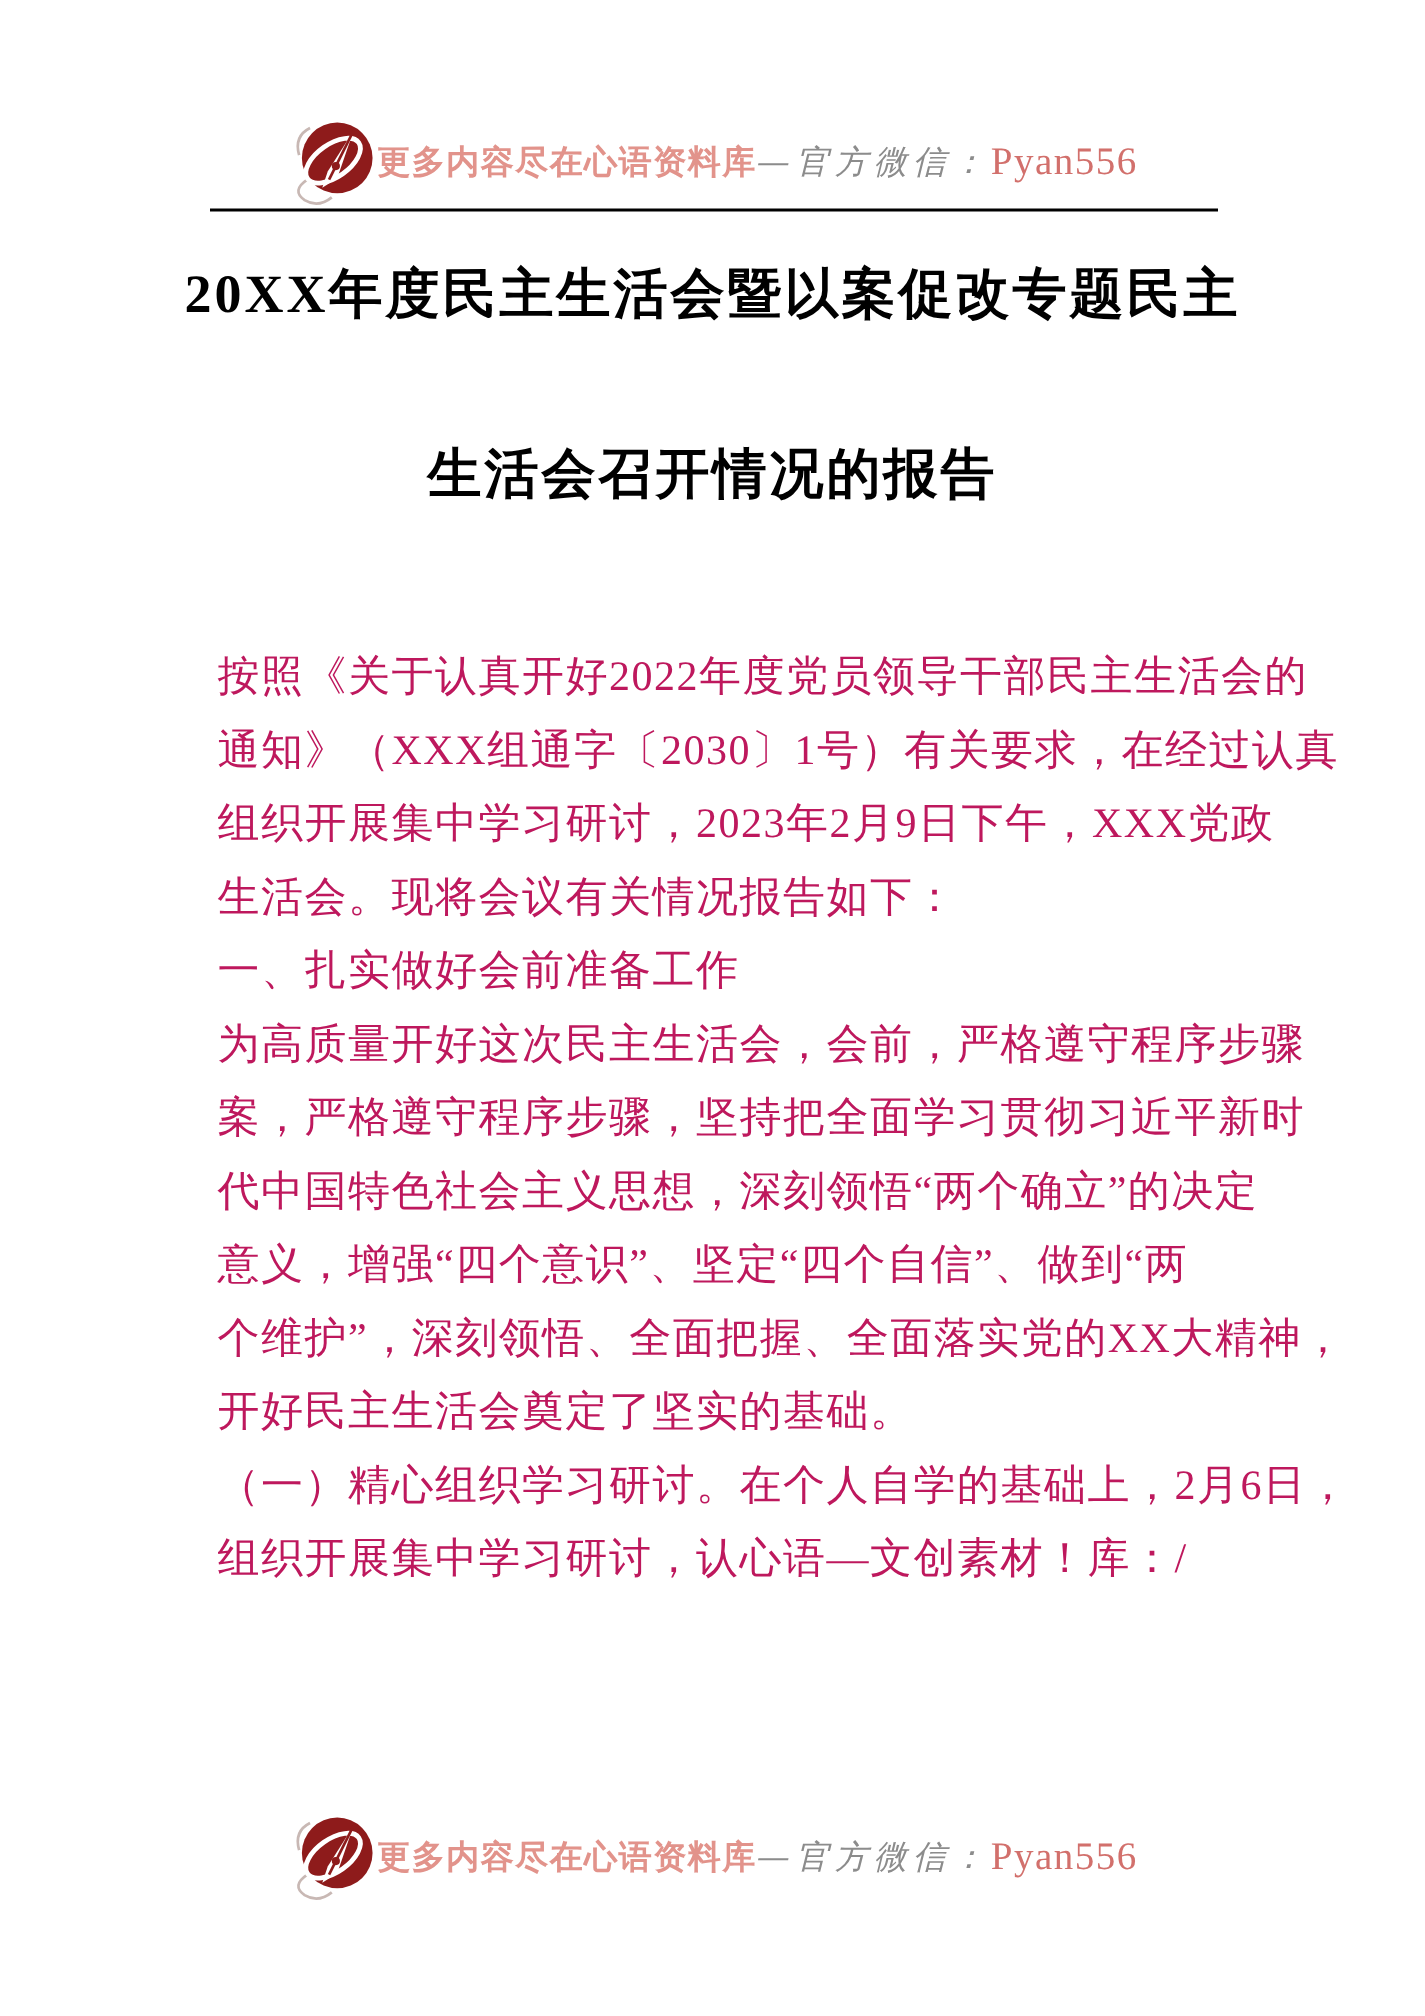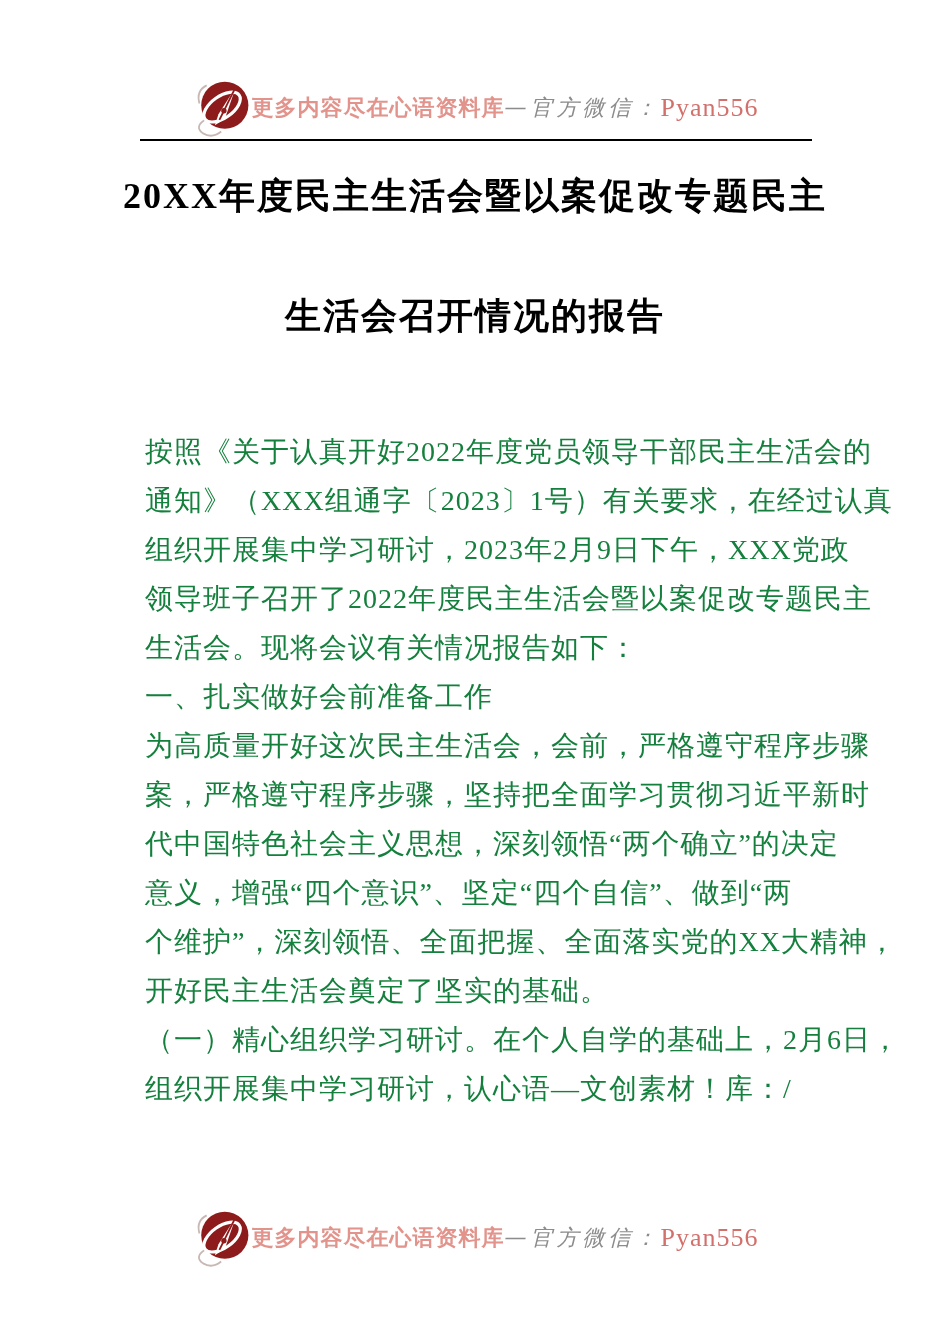--- a/index.html
+++ b/index.html
@@ -65,21 +65,21 @@
   }
   .doc-title-line.l1 { top: 172px; }
   .doc-title-line.l2 { top: 292px; }
   
   .doc-body {
     position: absolute;
     top: 427px;
     left: 145px;
     width: 672px;
     font-size: 28px;
-    color: #15803d;
+    color: #be185d;
   }
   .body-line {
     height: 49px;
     line-height: 49px;
     white-space: nowrap;
     letter-spacing: 1px;
   }
   
   .body-line:nth-child(15) { letter-spacing: 6px; }
 </style>
@@ -103,23 +103,22 @@
       <span class="brand-id">Pyan556</span>
   </div>
 
   <div class="header-rule"></div>
 
   <div class="doc-title-line l1">20XX年度民主生活会暨以案促改专题民主</div>
   <div class="doc-title-line l2">生活会召开情况的报告</div>
 
   <div class="doc-body">
     <div class="body-line">按照《关于认真开好2022年度党员领导干部民主生活会的</div>
-    <div class="body-line">通知》（XXX组通字〔2023〕1号）有关要求，在经过认真</div>
+    <div class="body-line">通知》（XXX组通字〔2030〕1号）有关要求，在经过认真</div>
     <div class="body-line">组织开展集中学习研讨，2023年2月9日下午，XXX党政</div>
-    <div class="body-line">领导班子召开了2022年度民主生活会暨以案促改专题民主</div>
     <div class="body-line">生活会。现将会议有关情况报告如下：</div>
     <div class="body-line">一、扎实做好会前准备工作</div>
     <div class="body-line">为高质量开好这次民主生活会，会前，严格遵守程序步骤</div>
     <div class="body-line">案，严格遵守程序步骤，坚持把全面学习贯彻习近平新时</div>
     <div class="body-line">代中国特色社会主义思想，深刻领悟“两个确立”的决定</div>
     <div class="body-line">意义，增强“四个意识”、坚定“四个自信”、做到“两</div>
     <div class="body-line">个维护”，深刻领悟、全面把握、全面落实党的XX大精神，</div>
     <div class="body-line">开好民主生活会奠定了坚实的基础。</div>
     <div class="body-line">（一）精心组织学习研讨。在个人自学的基础上，2月6日，</div>
     <div class="body-line">组织开展集中学习研讨，认心语—文创素材！库：/</div>

